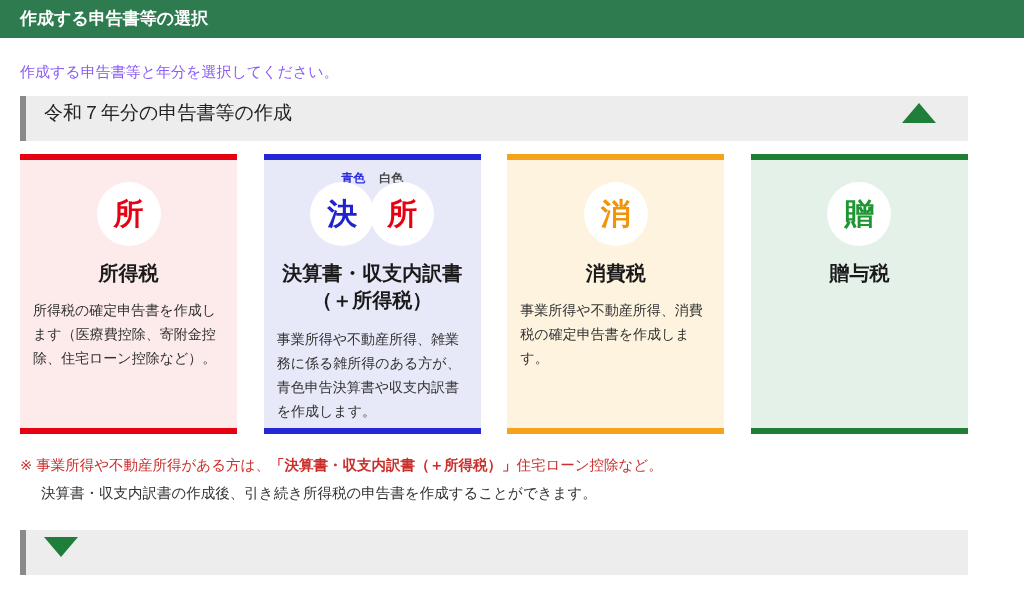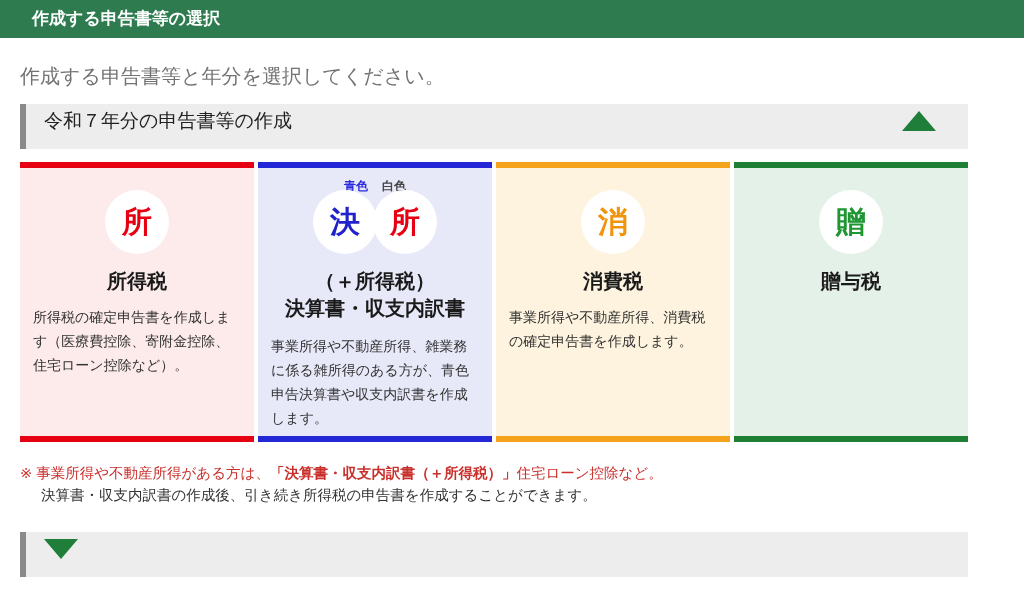--- a/index.html
+++ b/index.html
@@ -11,30 +11,30 @@
     overflow: hidden;
     font-family: "Liberation Sans", "DejaVu Sans", sans-serif;
   }
   .page-header {
     height: 38px;
     background: #2d7b4f;
     color: #ffffff;
     font-size: 17px;
     font-weight: bold;
     line-height: 38px;
-    padding-left: 32px;
+    padding-left: 20px;
   }
   .container {
     margin-left: 20px;
     width: 948px;
   }
   .intro {
     margin: 25px 0 14px 0;
-    font-size: 20px;
-    color: #737373;
+    font-size: 15px;
+    color: #8b5cf6;
   }
   .section-bar {
     box-sizing: border-box;
     height: 45px;
     background: #ededed;
     border-left: 6px solid #8a8a8a;
     display: flex;
     align-items: center;
     justify-content: space-between;
     padding: 0 32px 12px 18px;
@@ -54,27 +54,26 @@
     border-right: 17px solid transparent;
     border-top: 20px solid #1f7e3a;
   }
   .cards {
     display: flex;
     justify-content: space-between;
     margin-top: 13px;
   }
   .card {
     box-sizing: border-box;
-    width: 234px;
+    width: 217px;
     height: 280px;
     border-top: 6px solid;
     border-bottom: 6px solid;
     text-align: center;
     cursor: pointer;
-    font-family: Liberation Serif, serif;
   }
   .card.income      { background: #fcebea; border-color: #e60012; }
   .card.statement   { background: #e7e9f8; border-color: #2327d6; }
   .card.consumption { background: #fdf3de; border-color: #f5a21d; }
   .card.gift        { background: #e4f1e8; border-color: #1d7e34; }
   .badge {
     width: 64px; height: 64px;
     border-radius: 50%;
     background: #ffffff;
     display: flex;
@@ -114,21 +113,21 @@
     padding: 0 13px;
     text-align: left;
     font-size: 14px;
     line-height: 24px;
     color: #333333;
   }
   .statement .card-desc { margin-top: 13px; }
   .note { margin-top: 22px; font-size: 14.5px; }
   .note-line1 { color: #c9302c; }
   .note-line1 .bold { font-weight: bold; }
-  .note-line2 { color: #333333; margin-top: 3px; padding-left: 21px; }
+  .note-line2 { color: #333333; margin-top: 9px; padding-left: 21px; }
   .past-bar { margin-top: 27px; }
 </style>
 </head>
 <body>
 
 <div class="page-header">
   <span>作成する申告書等の選択</span>
 </div>
 
 <div class="container">
@@ -157,22 +156,22 @@
       </div>
       <div class="dual-badges">
         <div class="badge badge-kessan">
           <span>決</span>
         </div>
         <div class="badge badge-sho">
           <span>所</span>
         </div>
       </div>
       <div class="card-title">
+        <div>決算書・収支内訳書</div>
         <div>（＋所得税）</div>
-        <div>決算書・収支内訳書</div>
       </div>
       <div class="card-desc">事業所得や不動産所得、雑業務に係る雑所得のある方が、青色申告決算書や収支内訳書を作成します。</div>
     </div>
 
     <div class="card consumption">
       <div class="badge">
         <span>消</span>
       </div>
       <div class="card-title">消費税</div>
       <div class="card-desc">事業所得や不動産所得、消費税の確定申告書を作成します。</div>

